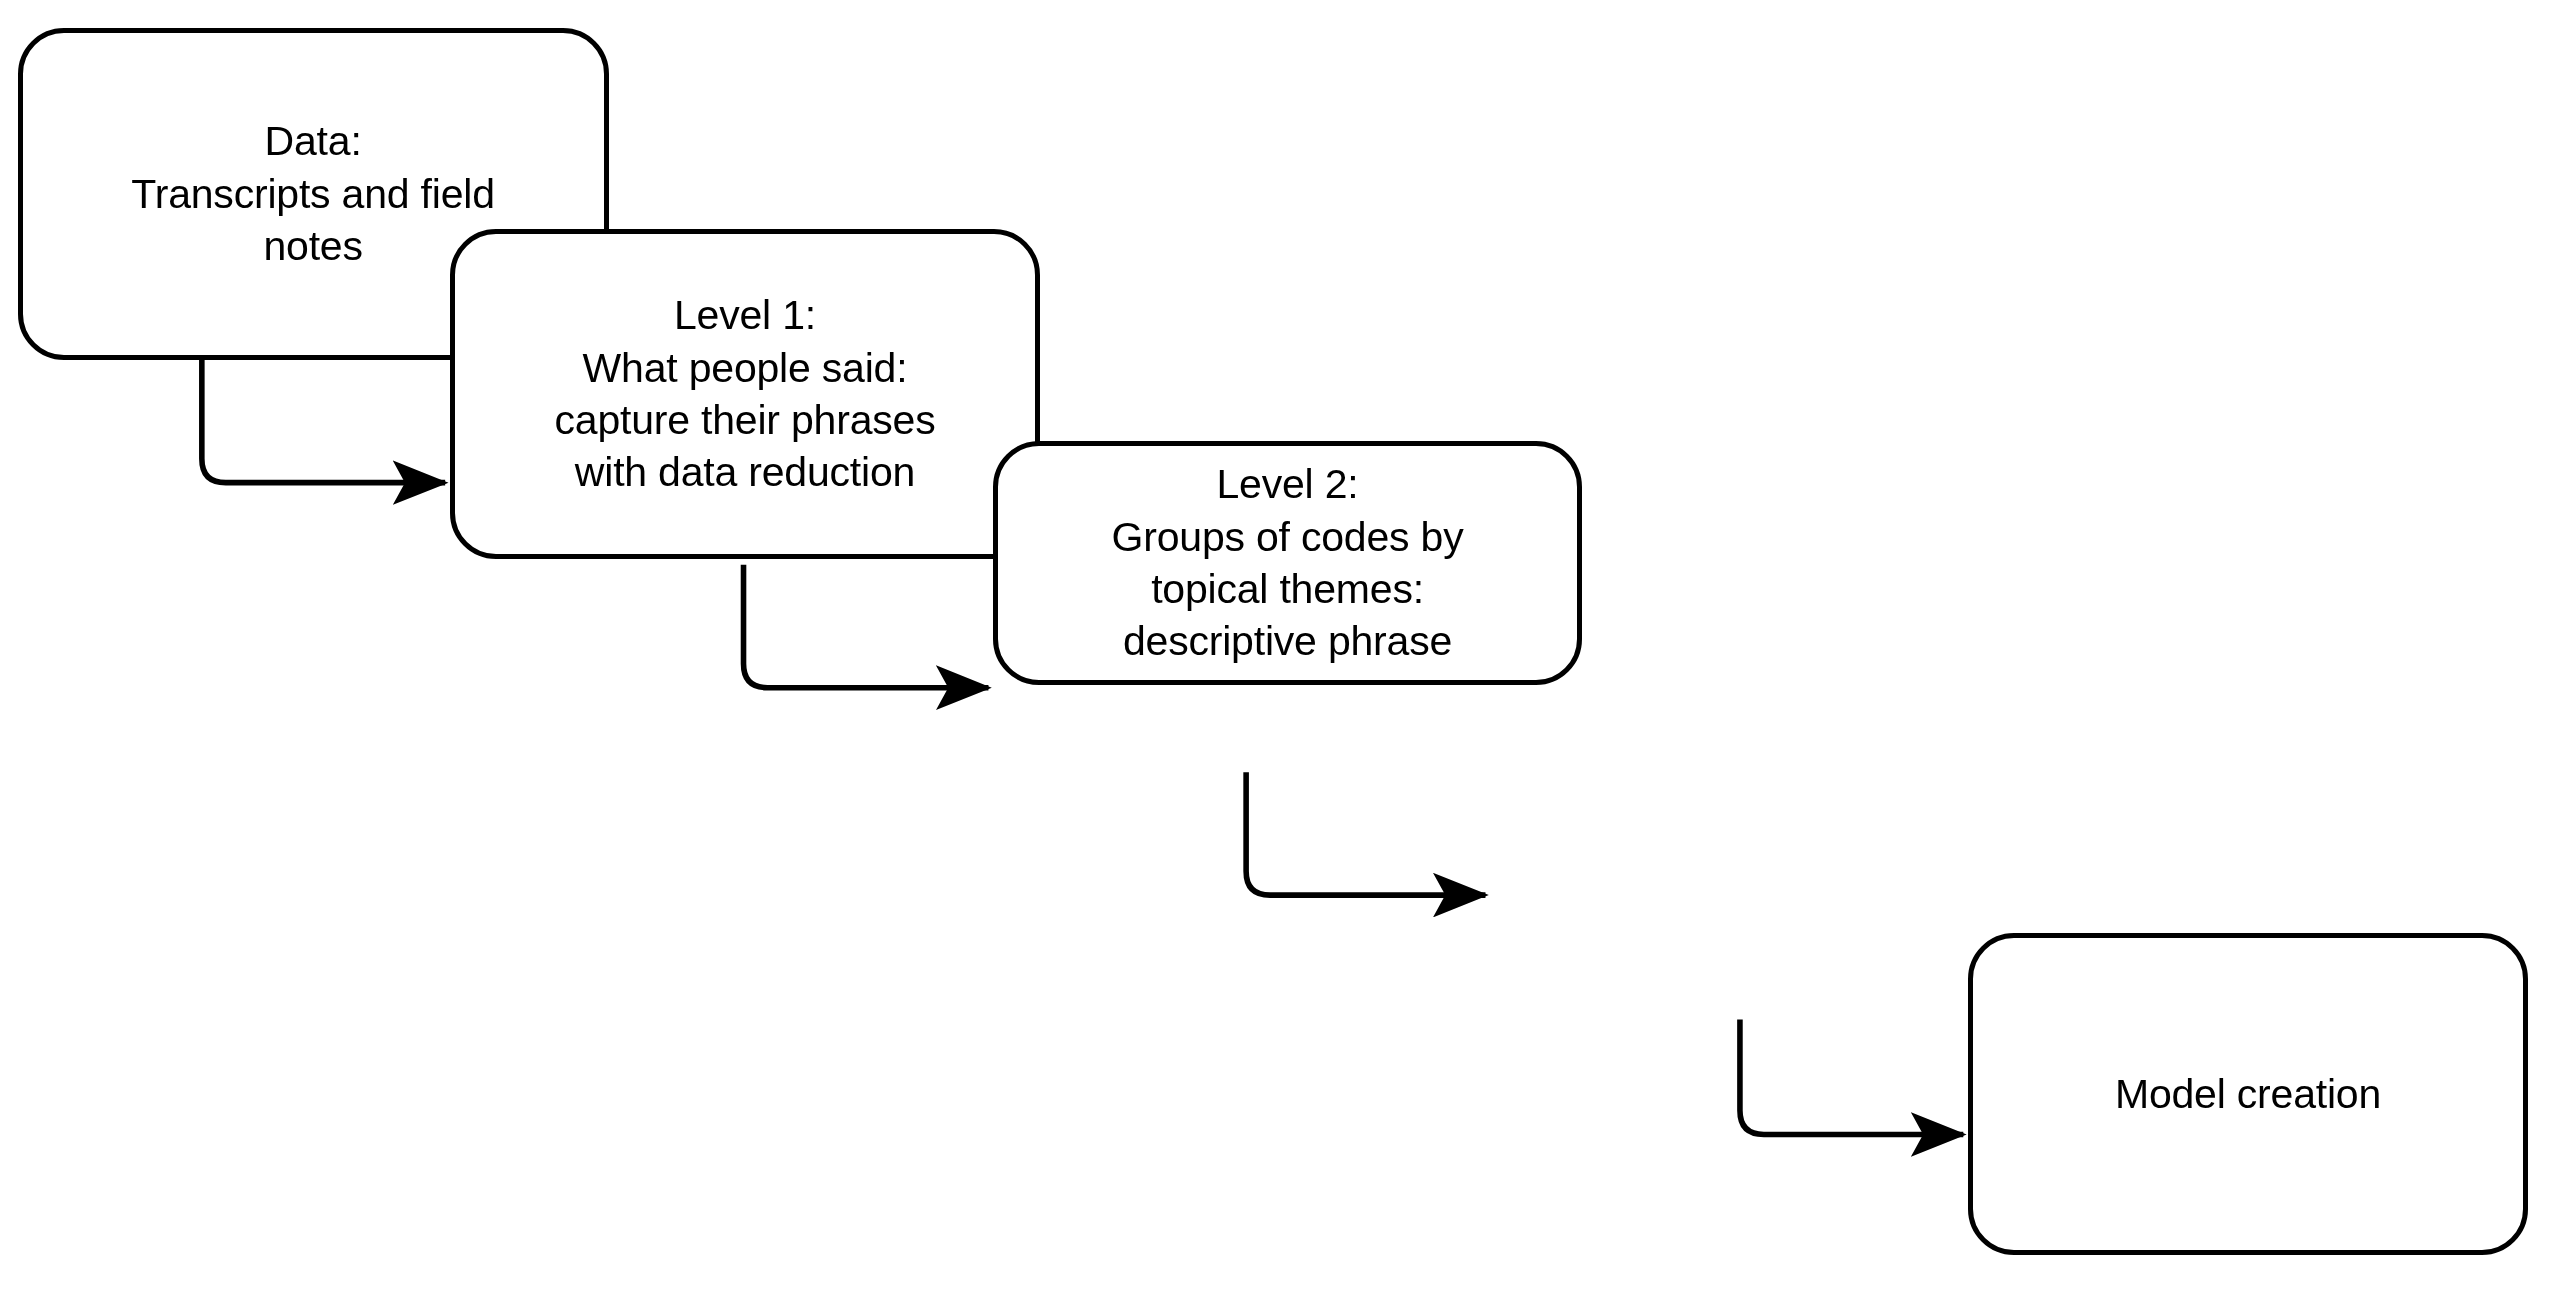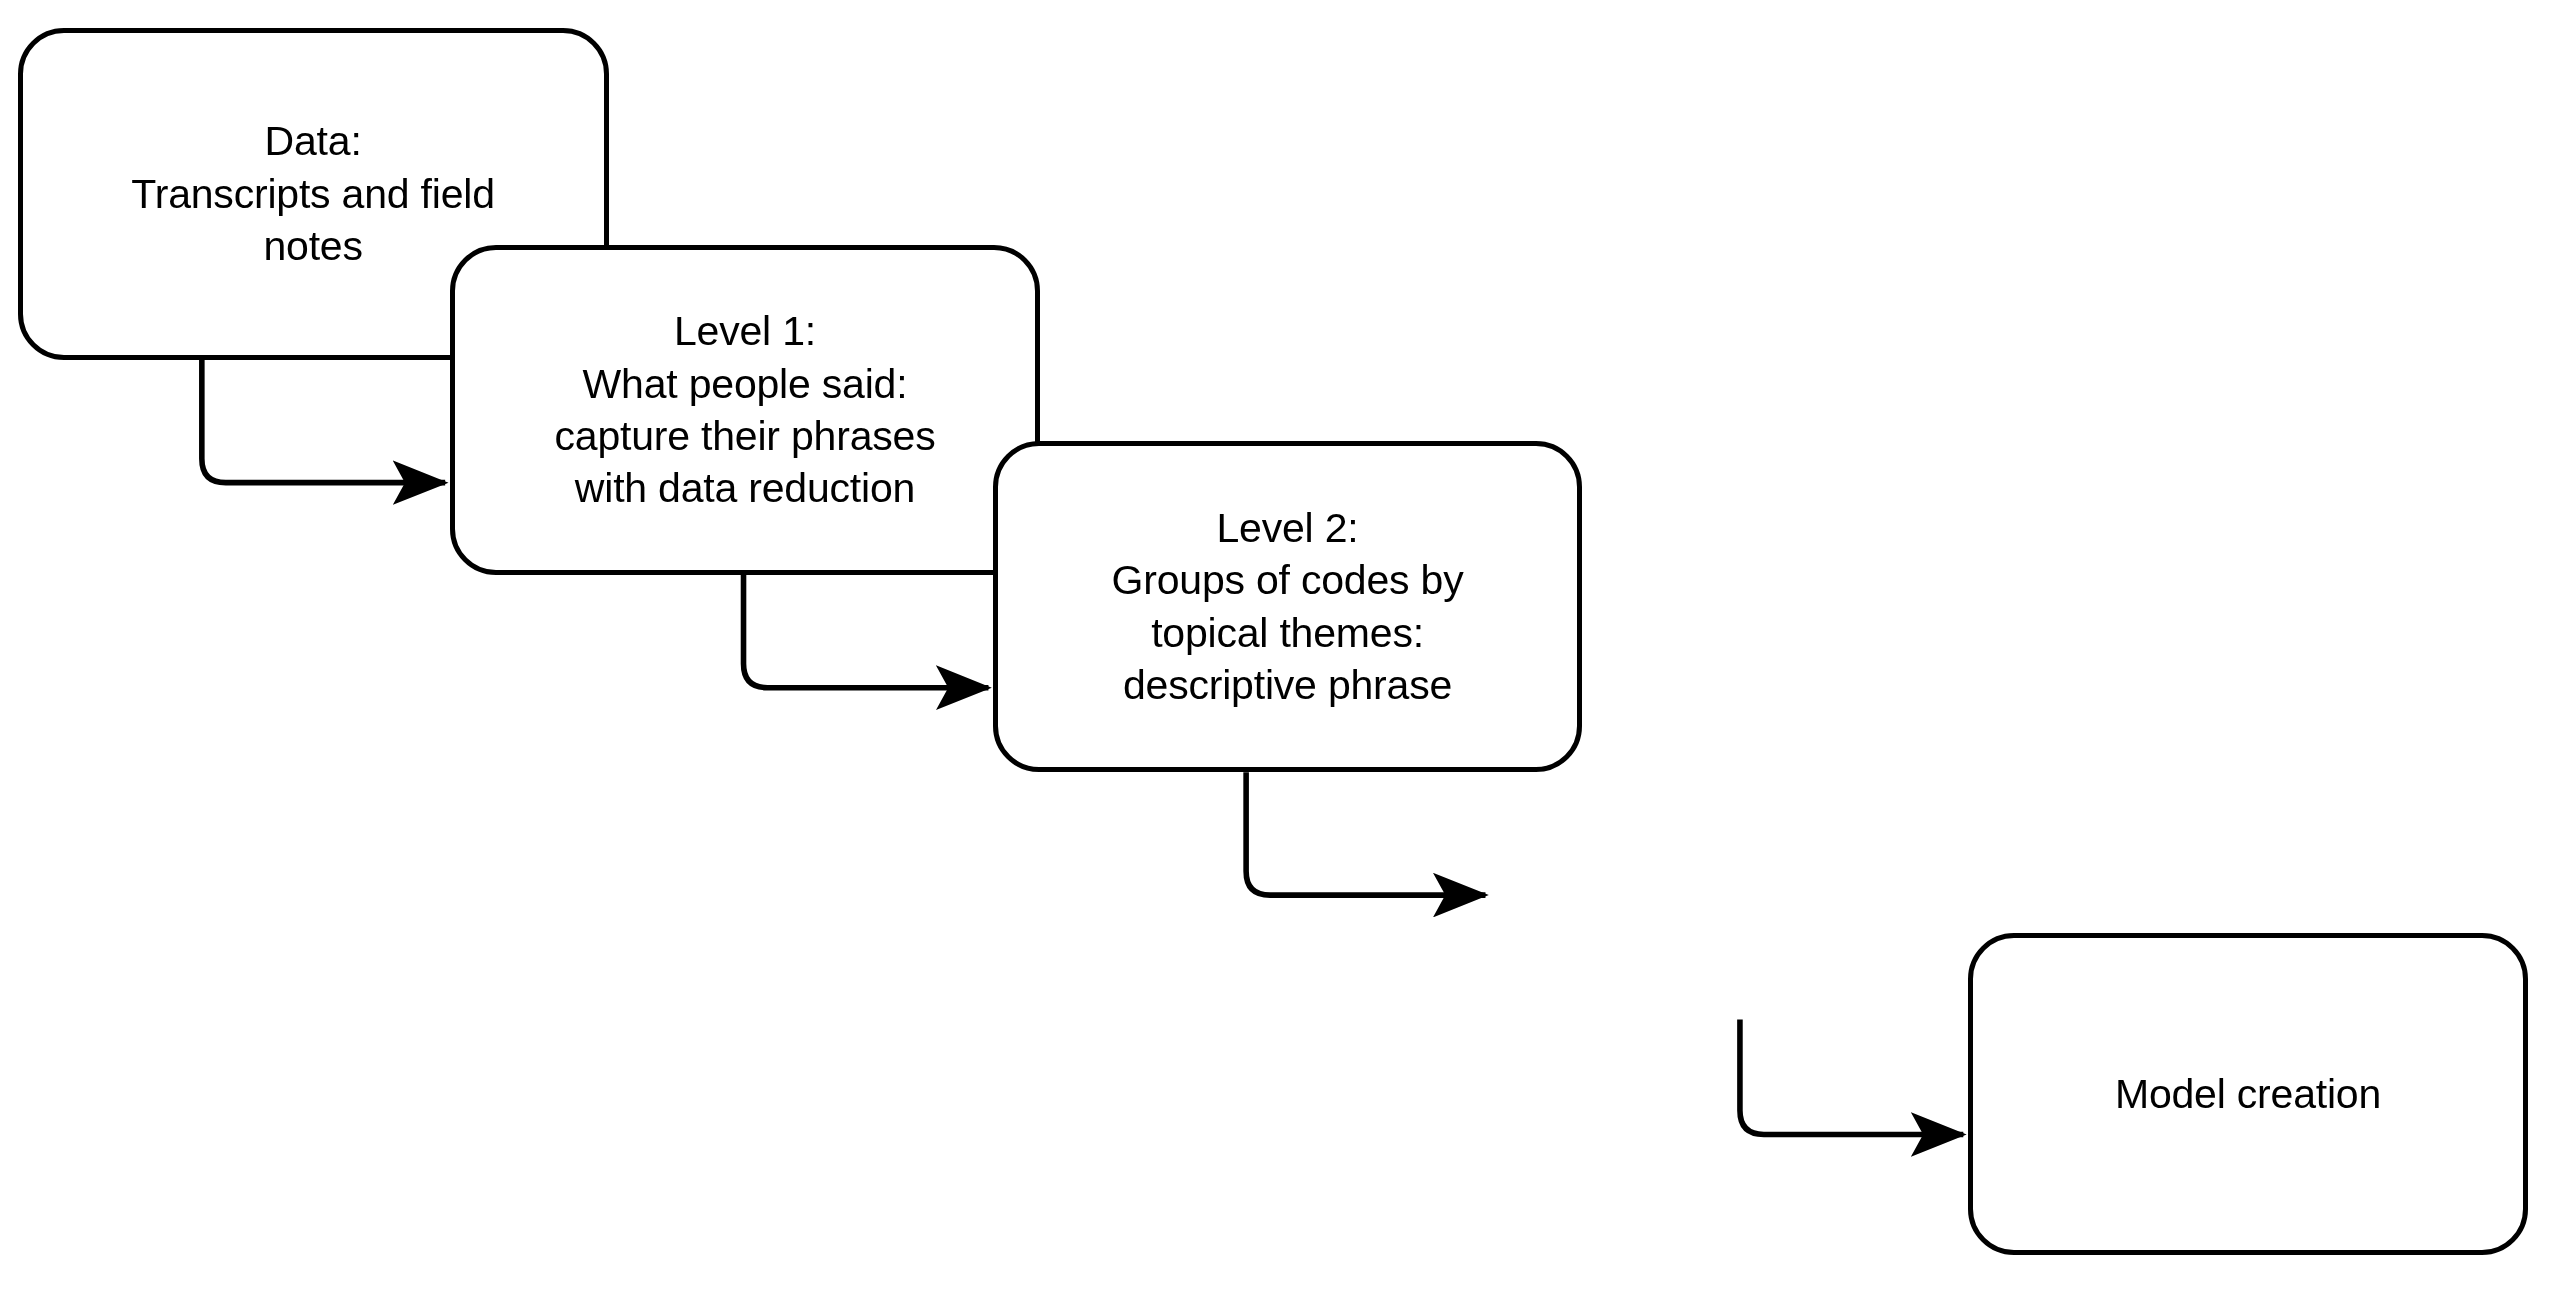--- a/index.html
+++ b/index.html
@@ -41,22 +41,22 @@
     font-family: "Liberation Sans", sans-serif;
     font-size: 41px;
     line-height: 1.28;
     color: #000000;
     white-space: pre-line;
     padding: 0 14.4px;
     letter-spacing: -0.2px;
   }
   
   #node-data      { left: 17.6px;   top: 28px;   width: 591px; height: 332px; z-index: 10; }
-  #node-level1    { left: 450px;  top: 245px;  width: 590px; height: 330px; z-index: 20; }
-  #node-level2    { left: 993px; top: 441px;  width: 589px; height: 331px; z-index: 30; }
+  #node-level1    { left: 450px;  top: 229px;  width: 590px; height: 330px; z-index: 20; }
+  #node-level2    { left: 993px; top: 441px;  width: 589px; height: 244px; z-index: 30; }
   #node-level3    { left: 1490px; top: 689px;  width: 590px; height: 330px; z-index: 40; }
   #node-model     { left: 1968px; top: 933px; width: 560px; height: 322px; z-index: 50; }
 
   .connector-layer { z-index: 5; }
 </style>
 </head>
 <body>
 
 <div id="canvas">
 

